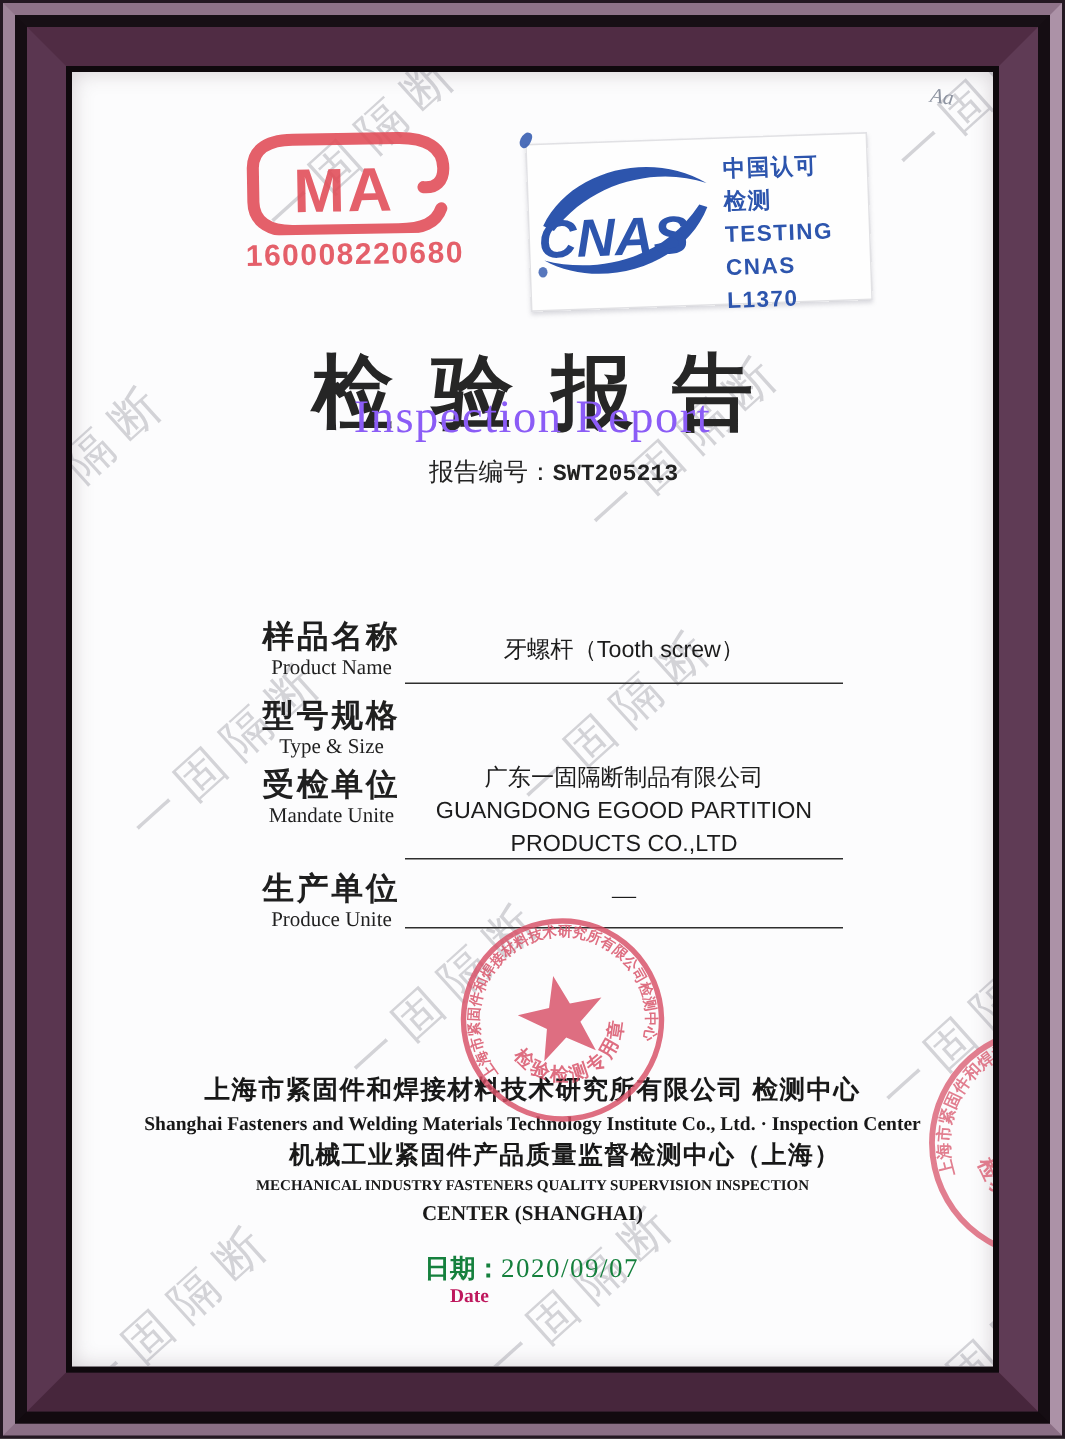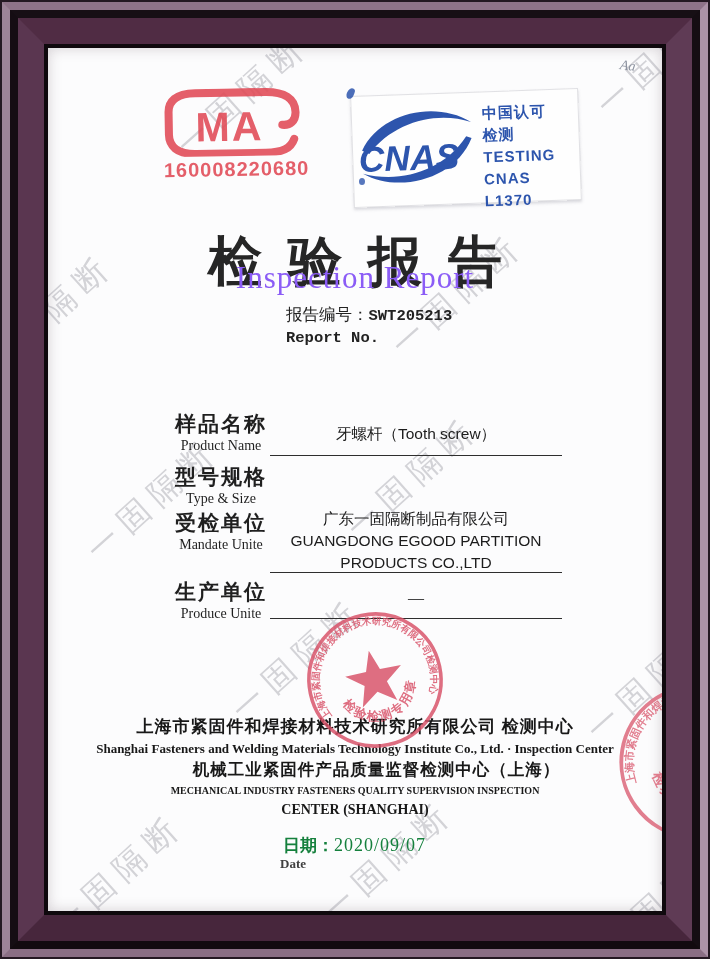--- a/index.html
+++ b/index.html
@@ -72,21 +72,21 @@
   .footer{position:absolute;left:0;right:0;top:666px;text-align:center;
           color:#181818;font-weight:bold;}
   .fo1{font-size:17px;line-height:25px;letter-spacing:1px;}
   .fo2{font-size:13px;line-height:20px;}
   .fo3{font-size:16.5px;line-height:22px;letter-spacing:1px;padding-left:43px;}
   .fo4{font-size:10px;line-height:19px;}
   .fo5{font-size:14px;line-height:19px;}
   .date-row{position:absolute;left:235px;top:786px;color:#15803d;}
   .date-row .cn{font-size:17px;font-weight:bold;}
   .date-row .num{font-size:18px;letter-spacing:1px;}
-  .date-en{position:absolute;left:232px;top:808px;font-size:13px;font-weight:bold;color:#404040;}
+  .date-en{position:absolute;left:252px;top:808px;font-size:13px;font-weight:bold;color:#be185d;}
 </style>
 </head>
 <body>
 
 <div id="stage">
   <div class="f1"></div>
   <div class="f2"></div>
   <div class="f3"></div>
   <div class="f4"></div>
   <div class="f5"></div>
@@ -133,21 +133,20 @@
       <div class="ink-b"></div>
       <div class="handnote">Aa</div>
 
       <div class="title-cn">
         <span>检验报告</span>
       </div>
       <div class="title-en">Inspection Report</div>
 
       <div class="repno">
         <div><span class="cn">报告编号：</span><span class="mono">SWT205213</span></div>
-        <div class="l2 mono">Report No.</div>
       </div>
 
       <div class="lbl" style="top:363px">
         <div class="cn">样品名称</div>
         <div class="en">Product Name</div>
       </div>
       <div class="val v1">牙螺杆（Tooth screw）</div>
 
       <div class="lbl" style="top:416px">
         <div class="cn">型号规格</div>

